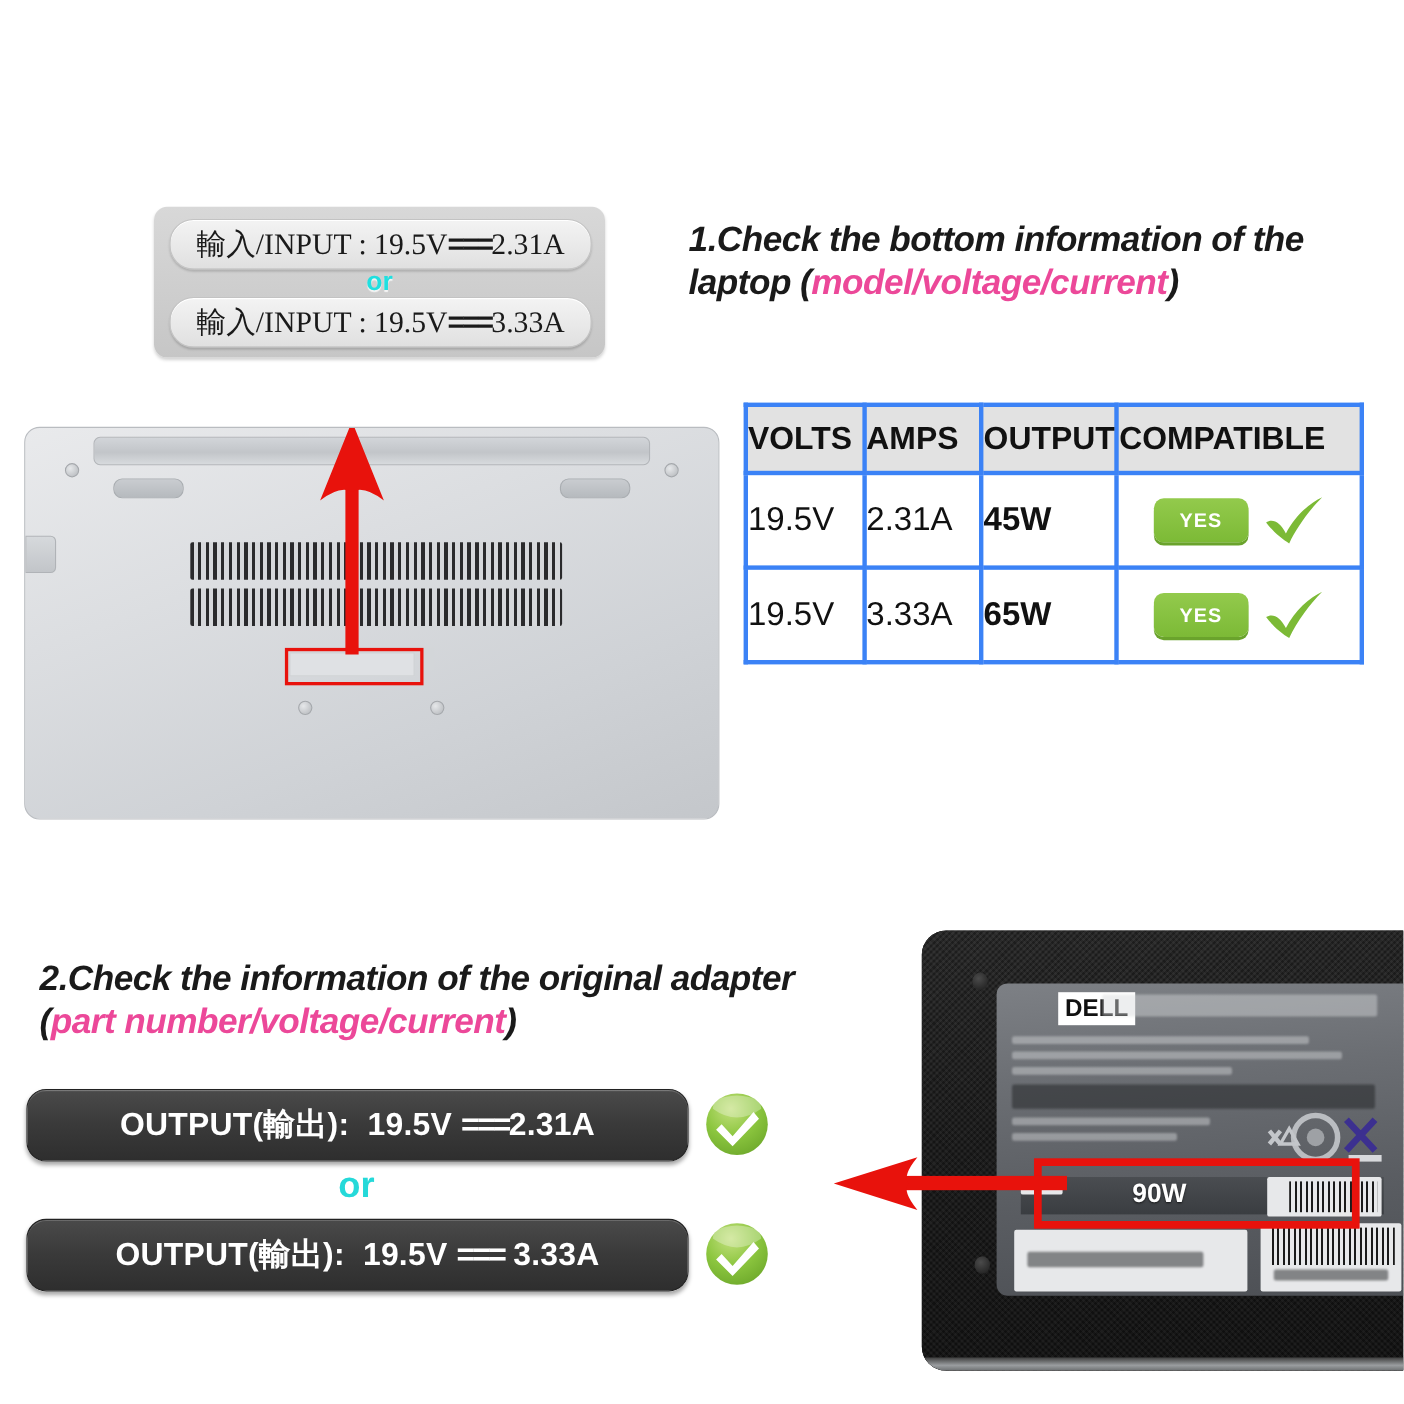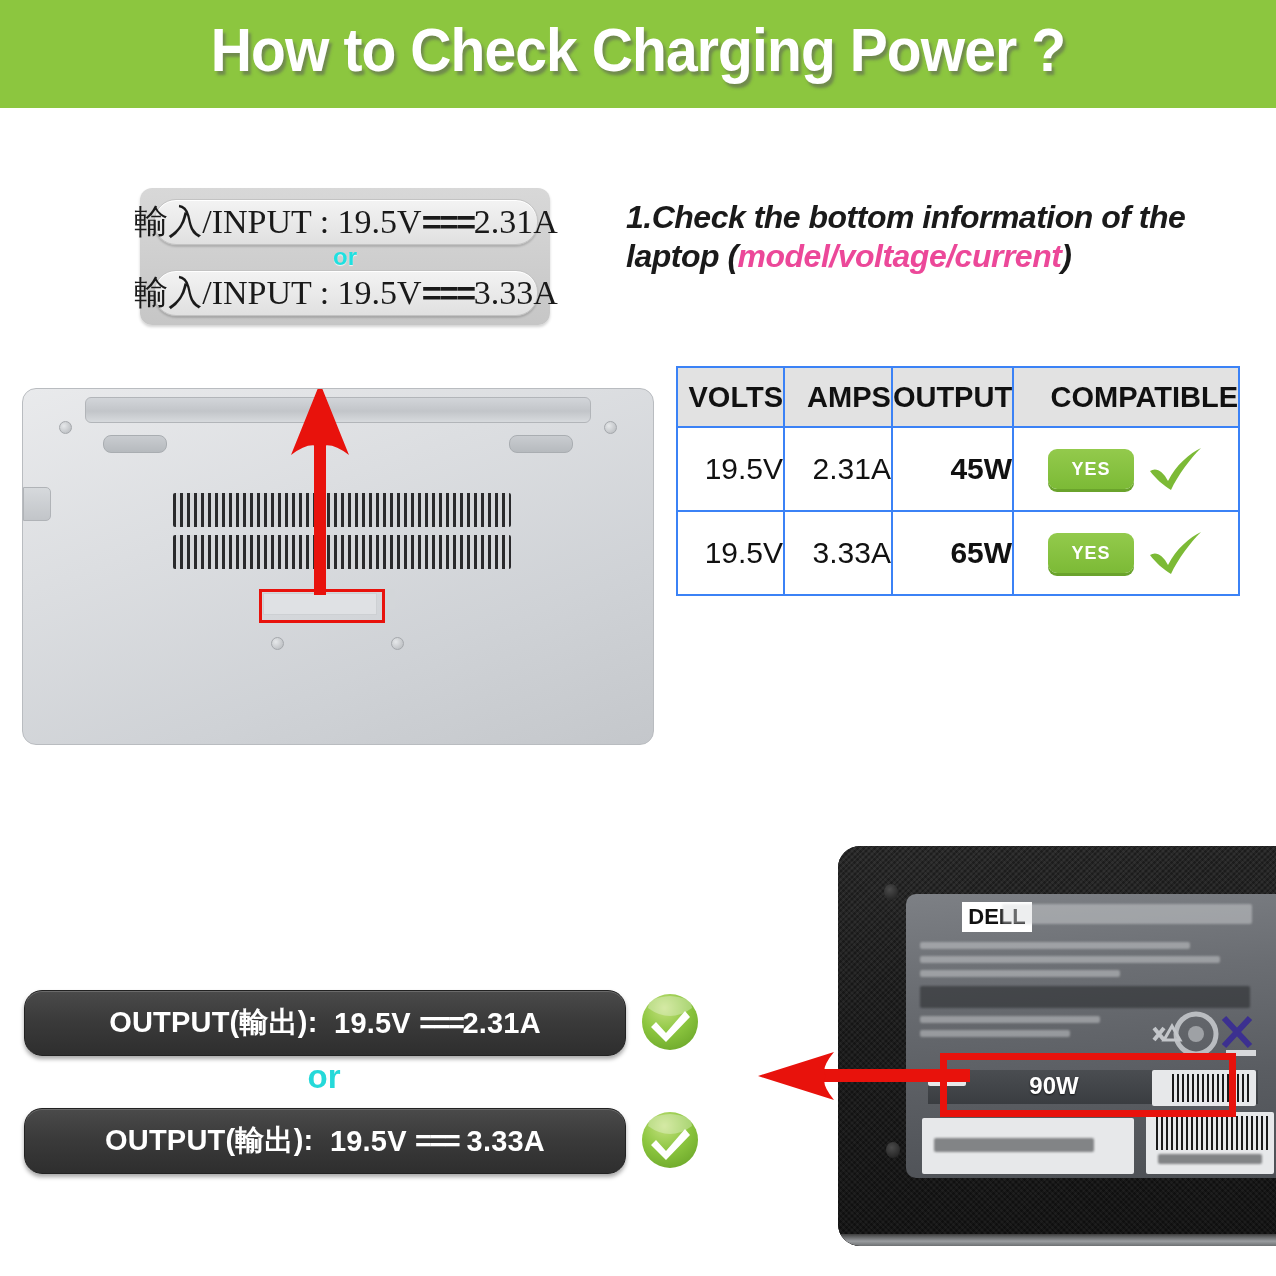--- a/index.html
+++ b/index.html
@@ -24,21 +24,21 @@
     border-radius:12px;
     box-shadow:0 2px 3px rgba(0,0,0,0.18);
   }
   .input-pill{
     position:absolute;left:14px;width:382px;height:44px;
     background:linear-gradient(180deg,#f3f3f3 0%,#e9e9e9 55%,#e0e0e0 100%);
     border:1px solid #c3c3c3;border-radius:22px;
     box-shadow:0 2px 2px rgba(0,0,0,0.16), inset 0 1px 0 #ffffff;
     display:flex;align-items:center;justify-content:center;
     font-family:"Liberation Serif",serif;
-    font-size:34px;color:#1a1a1a;white-space:nowrap;
+    font-size:27px;color:#1a1a1a;white-space:nowrap;
   }
   .input-pill.p1{top:11px;}
   .input-pill.p2{top:82px;}
   .or-small{
     position:absolute;left:0;top:55px;width:410px;text-align:center;
     font-family:"Liberation Sans",sans-serif;font-weight:bold;font-size:24px;
     color:#20e0e0;text-shadow:0 1px 1px rgba(255,255,255,0.8);
   }
   .dcmark{letter-spacing:-2.5px;font-weight:bold;font-family:"Liberation Sans",sans-serif;}
 
@@ -51,21 +51,21 @@
   }
   .step .hl{color:#ec4899;}
   #step1{left:626px;top:198px;width:640px;font-size:32px;}
   #step2{left:36px;top:870px;width:720px;font-size:32px;}
 
   
   .ctable{
     position:absolute;left:676px;top:366px;width:564px;height:224px;
     border-collapse:collapse;border:2px solid #333;background:#fff;
   }
-  .ctable td,.ctable th{border:2px solid #3b82f6;padding:0;text-align:right;vertical-align:middle;}
+  .ctable td,.ctable th{border:4px solid #3b82f6;padding:0;text-align:left;vertical-align:middle;}
   .ctable thead th{
     background:#e2e2e2;height:58px;
     font-family:"Liberation Sans",sans-serif;font-weight:bold;font-size:29px;color:#111;
   }
   .ctable tbody td{height:82px;font-family:"Liberation Sans",sans-serif;font-size:30px;color:#111;}
   .ctable tbody td.watt{font-weight:bold;}
   .col-v{width:108px;} .col-a{width:112px;} .col-w{width:110px;} .col-c{width:234px;}
   .compat-cell{display:flex;align-items:center;justify-content:center;gap:12px;height:100%;}
   .yes-badge{
     display:inline-flex;align-items:center;justify-content:center;
@@ -159,23 +159,20 @@
     font-family:"Liberation Sans",sans-serif;font-weight:bold;font-size:24px;color:#ffffff;
     text-shadow:0 1px 2px rgba(0,0,0,0.7);}
   .red-hl{position:absolute;left:940px;top:1053px;width:282px;height:50px;border:7px solid #e8120c;}
   .adapter-arrow{position:absolute;left:750px;top:1040px;width:220px;height:70px;}
 </style>
 </head>
 <body>
 
 <div id="page">
 
-  <div class="banner">
-    <div class="banner-title">How to Check Charging Power ?</div>
-  </div>
 
   <div class="input-group">
     <div class="input-pill p1">
       <span>輸入/INPUT : 19.5V</span>
         <span class="dcmark">===</span>
         <span>2.31A</span>
     </div>
     <div class="or-small">or</div>
     <div class="input-pill p2">
       <span>輸入/INPUT : 19.5V</span>
@@ -240,20 +237,23 @@
     <div class="vents v2"></div>
     <div class="label-box"></div>
     <div class="tiny-sticker"></div>
     <div class="redrect"></div>
     <svg class="red-arrow" viewBox="0 0 630 355">
       <rect x="291" y="34" width="12" height="172" fill="#e8120c"></rect>
       <path d="M297 -6 L268 66 Q286 52 297 58 Q308 52 326 66 Z" fill="#e8120c"></path>
     </svg>
   </div>
 
+  <div class="step" id="step2">
+    <span>2.Check the information of the original adapter (</span><span class="hl">part number/voltage/current</span><span>)</span>
+  </div>
 
   <div class="out-pill o1">
     <span>OUTPUT(輸出):</span>&nbsp;&nbsp;<span>19.5V</span>&nbsp;<span class="dcmark">===</span><span>2.31A</span>
   </div>
   <div class="or-big">or</div>
   <div class="out-pill o2">
     <span>OUTPUT(輸出):</span>&nbsp;&nbsp;<span>19.5V</span>&nbsp;<span class="dcmark">===</span>&nbsp;<span>3.33A</span>
   </div>
 
   <svg class="check-badge c1" viewBox="0 0 60 60">

